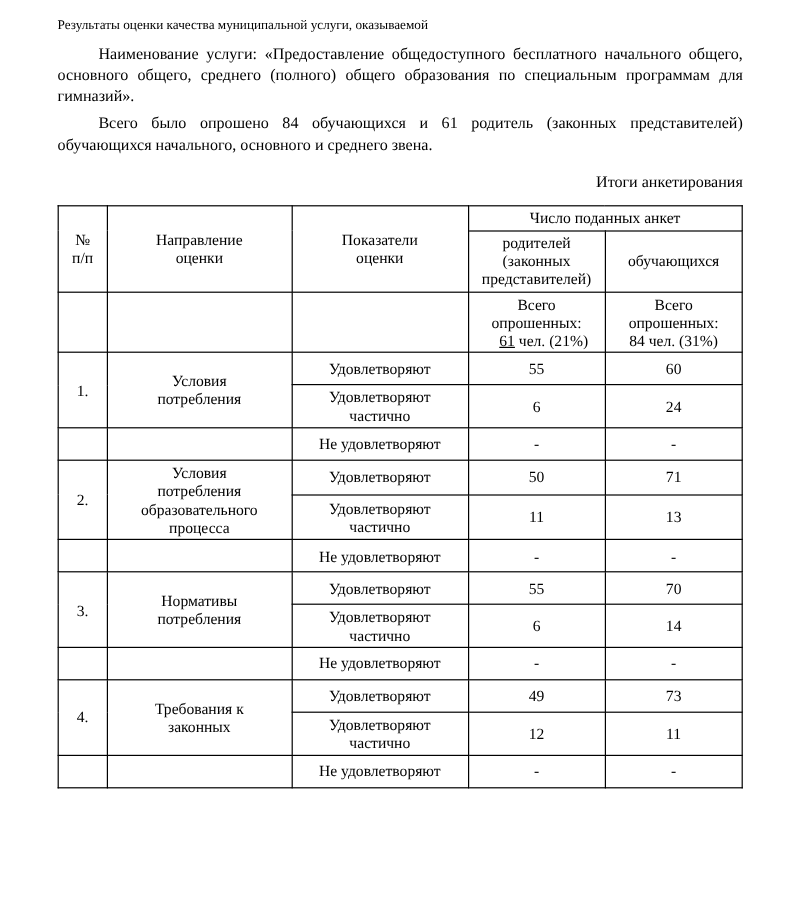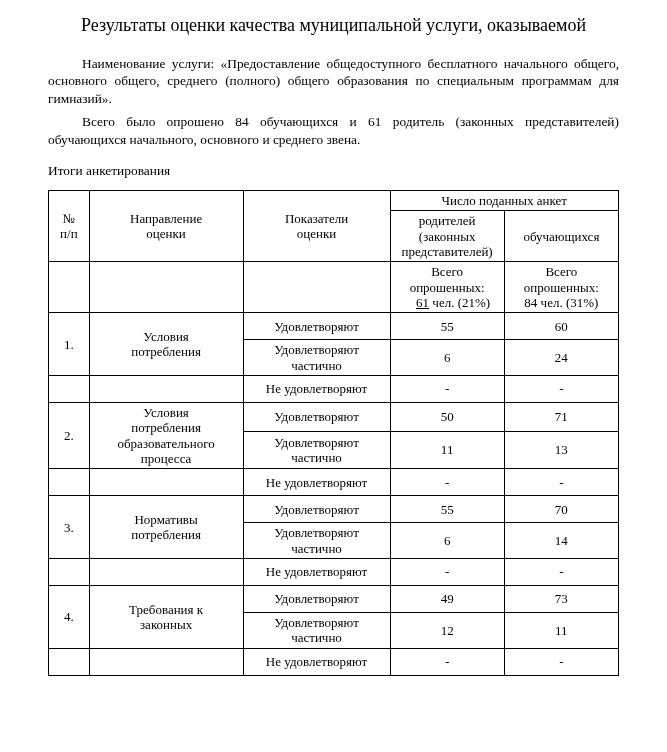--- a/index.html
+++ b/index.html
@@ -16,39 +16,38 @@
     overflow: hidden;
   }
   .page {
     width: 667px;
     height: 752px;
     box-sizing: border-box;
     padding: 14px 48px 0 48px;
     position: relative;
   }
   .title {
-    text-align: center;
     line-height: 1.28;
-    font-size: 18px;
+    font-size: 11px;
   }
   .title div {
     white-space: nowrap;
   }
   .para {
     text-align: justify;
     text-indent: 34px;
     line-height: 1.3;
-    margin-top: 18px;
+    margin-top: 8px;
     font-size: 13.4px;
   }
   .para.tight {
     margin-top: 6px;
   }
   .subtitle {
-    text-align: left;
+    text-align: right;
     margin-top: 15px;
     margin-bottom: 11px;
     font-size: 13.4px;
   }
   table.results {
     border-collapse: collapse;
     width: 100%;
     table-layout: fixed;
   }
   table.results td {

